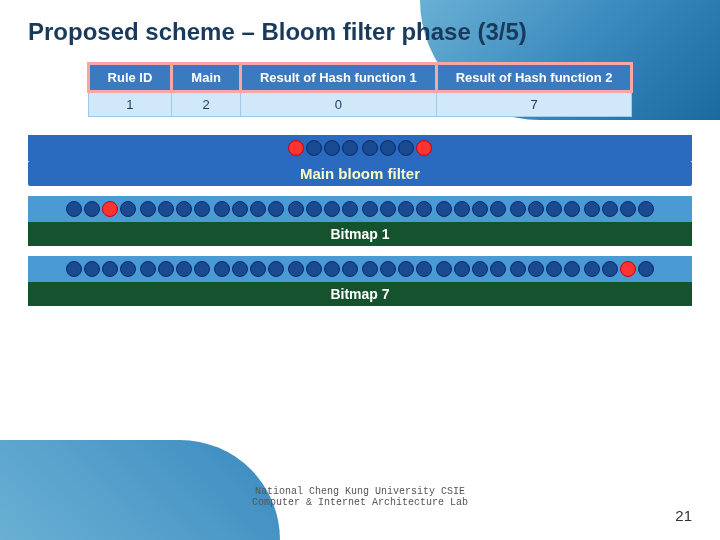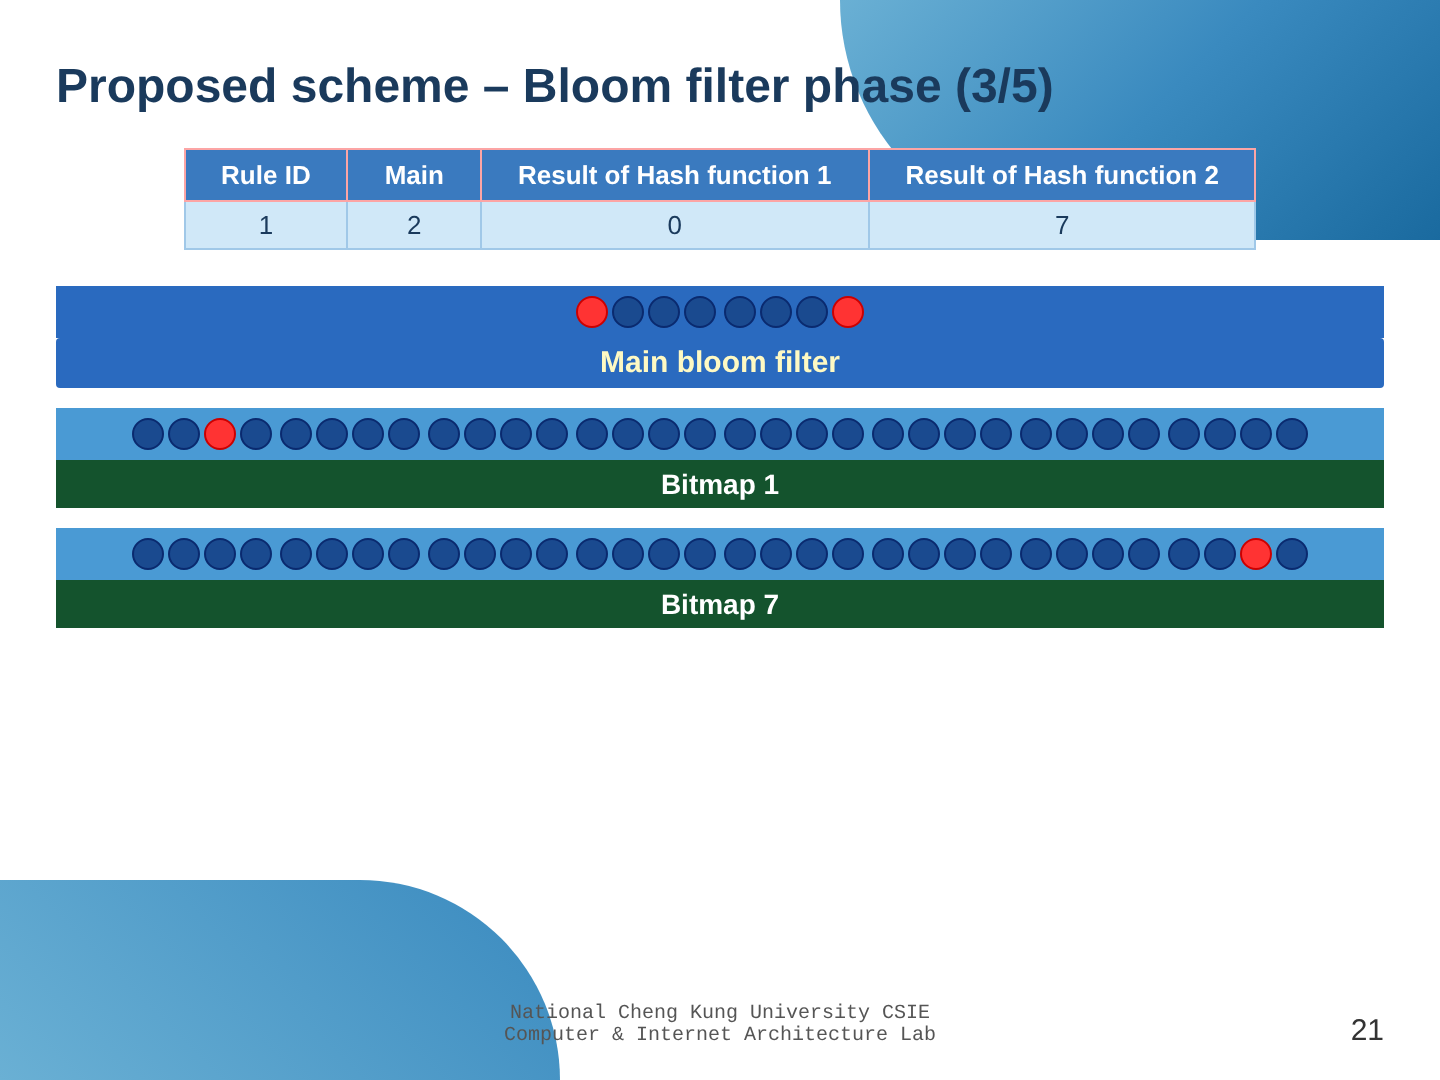--- a/index.html
+++ b/index.html
@@ -36,37 +36,36 @@
       z-index: 1;
       padding: 18px 28px;
     }
 
     .page-title {
       font-size: 24px;
       font-weight: bold;
       color: #1a3a5c;
       margin-bottom: 16px;
       font-family: Arial, sans-serif;
-      margin-top: 12px;
     }
 
     
     .info-table {
       border-collapse: collapse;
       margin: 0 auto 18px auto;
       display: block;
       width: fit-content;
     }
     .info-table th {
       background: #3a7abf;
       color: white;
       padding: 5px 18px;
       font-size: 13px;
       text-align: center;
-      border: 1px solid #fca5a5;
+      border: 3px solid #fca5a5;
       font-family: Arial, sans-serif;
     }
     .info-table td {
       background: #d0e8f8;
       color: #1a3a5c;
       padding: 4px 18px;
       font-size: 13px;
       text-align: center;
       border: 1px solid #a0c8e8;
       font-family: Arial, sans-serif;
@@ -133,21 +132,21 @@
     .bitmap-bits-row {
       display: flex;
       justify-content: center;
       gap: 4px;
       padding: 5px 0;
       background: #4a9ad4;
     }
 
     .footer-text {
       position: absolute;
-      bottom: 16px;
+      bottom: 32px;
       left: 50%;
       transform: translateX(-50%);
       font-size: 10px;
       color: #555;
       text-align: center;
       font-family: 'Courier New', monospace;
       white-space: nowrap;
     }
 
     .page-num {

